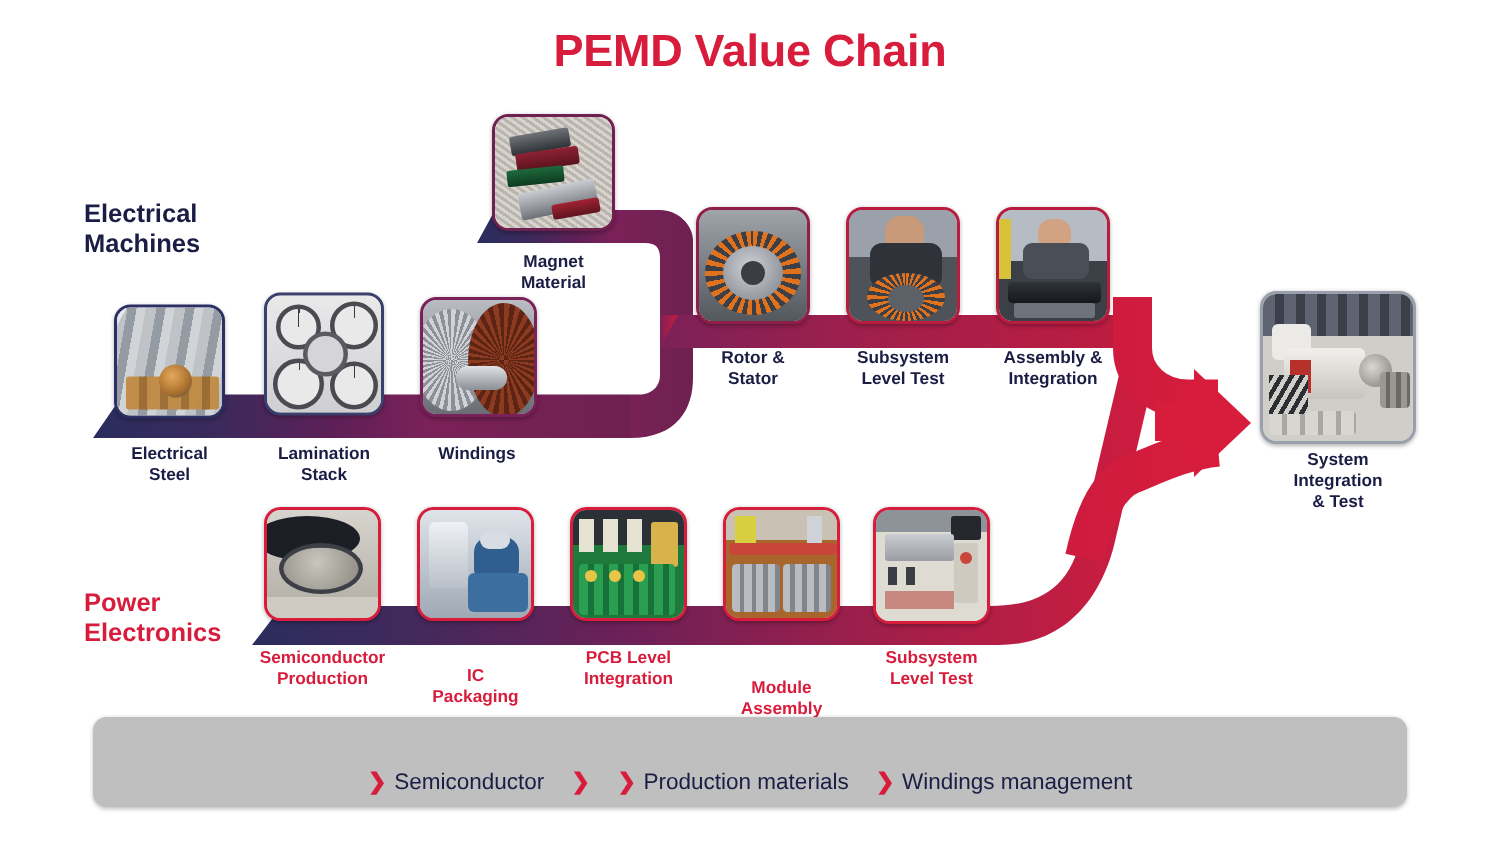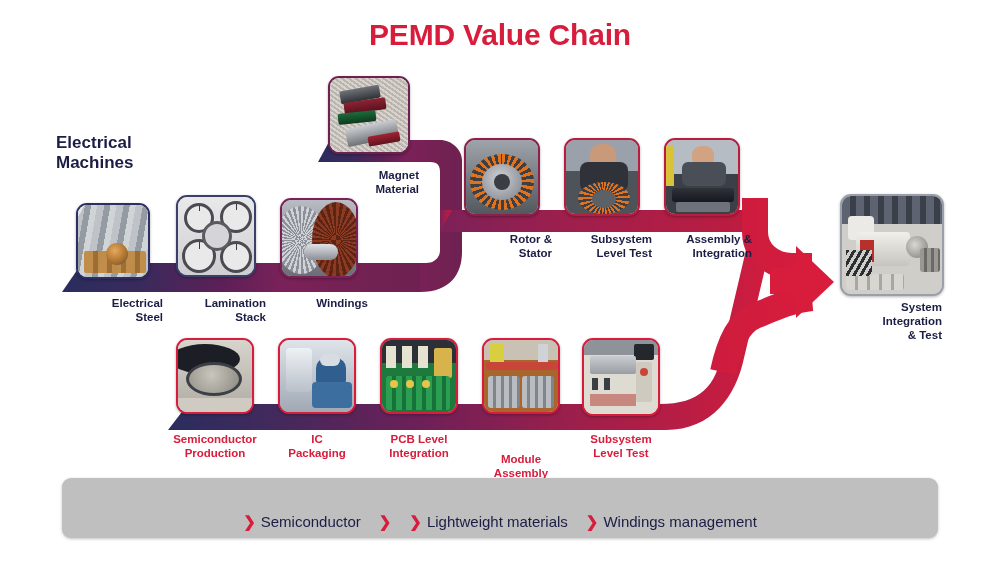--- a/index.html
+++ b/index.html
@@ -48,21 +48,21 @@
   .b-red   { border: 2.5px solid #d81c3c; }
   .b-dark  { border: 2.5px solid #3a3f6b; }
   .b-gray  { border: 2.5px solid #9aa0ab; }
 
   
   .cap {
     position: absolute; text-align: center;
     font-size: 11.5px; font-weight: 700; line-height: 1.22;
     white-space: pre-line;
   }
-  .cap-navy { color: #1b1d44; text-align: right; }
+  .cap-navy { color: #1b1d44; }
   .cap-red  { color: #d81c3c; }
 
   
   .banner {
     position: absolute; left: 62px; top: 478px;
     width: 876px; height: 60px;
     background: #bfbfbf;
     border-radius: 9px;
     box-shadow: 0 1px 3px rgba(0,0,0,.25);
   }
@@ -157,20 +157,22 @@
 
     <path d="M 796,246 L 834,282 L 796,318 Z" fill="#d81c3c"></path>
     <rect x="770" y="268" width="40" height="26" fill="#d81c3c"></rect>
 
     <path d="M 700,404 C 730,398 742,382 748,352 L 768,258 L 748,254 L 728,348
              C 722,378 712,394 686,398 Z" fill="#cf1c3e" opacity="0"></path>
   </svg>
 
   <div class="sec-head sec-em">Electrical
 Machines</div>
+  <div class="sec-head sec-pe">Power
+Electronics</div>
 
   <div class="tile b-navy" style="left:76px; top:203px; width:74px; height:76px;">
     <div class="inner" style="
       background:
         linear-gradient(118deg, rgba(255,255,255,.30) 0 6%, rgba(0,0,0,.12) 6% 12%) ,
         repeating-linear-gradient(100deg,#d9dde2 0 7px,#a9b0b8 7px 13px,#eef1f4 13px 19px),
         linear-gradient(180deg,#c8ced5,#8d949c);
       "></div>
     <div style="position:absolute;left:6px;bottom:4px;width:62px;height:22px;
       background:repeating-linear-gradient(90deg,#c08a43 0 9px,#9c6a2e 9px 14px);opacity:.95;border-radius:2px;"></div>
@@ -287,21 +289,21 @@
       background: linear-gradient(180deg,#dfe4ea,#9fa8b4);"></div>
     <div style="position:absolute;left:6px;top:8px;width:26px;height:44px;border-radius:4px;
       background:linear-gradient(180deg,#eef1f5,#b9c0c9);"></div>
     <div style="position:absolute;right:8px;top:18px;width:30px;height:26px;border-radius:10px 10px 4px 4px;
       background:#2f5e8f;"></div>
     <div style="position:absolute;right:14px;top:14px;width:20px;height:12px;border-radius:8px;
       background:#d8dde3;"></div>
     <div style="position:absolute;right:2px;bottom:4px;width:40px;height:26px;border-radius:4px;
       background:#3c6fa0;"></div>
   </div>
-  <div class="cap cap-red" style="left:267px; top:432px; width:100px;">IC
+  <div class="cap cap-red" style="left:267px; top:444px; width:100px;">IC
 Packaging</div>
 
   <div class="tile b-red" style="left:380px; top:338px; width:78px; height:76px;">
     <div class="inner" style="
       background: linear-gradient(180deg,#2b2f36 0 32%,#1e7a3c 32% 100%);"></div>
     <div style="position:absolute;left:4px;top:6px;width:10px;height:22px;background:#e6e2d2;"></div>
     <div style="position:absolute;left:20px;top:6px;width:10px;height:22px;background:#e6e2d2;"></div>
     <div style="position:absolute;left:36px;top:6px;width:10px;height:22px;background:#e6e2d2;"></div>
     <div style="position:absolute;right:4px;top:8px;width:18px;height:30px;background:#d8b24a;border-radius:2px;"></div>
     <div style="position:absolute;left:4px;top:36px;width:64px;height:34px;border-radius:3px;
@@ -368,21 +370,21 @@
     <div class="banner-row">
       <div class="chip">
         <span class="chev">❯</span>
         <span>Semiconductor</span>
       </div>
       <div class="chip">
         <span class="chev">❯</span>
       </div>
       <div class="chip">
         <span class="chev">❯</span>
-        <span>Lightweight materials</span>
+        <span>Production materials</span>
       </div>
       <div class="chip">
         <span class="chev">❯</span>
         <span>Windings management</span>
       </div>
     </div>
   </div>
 
 </div>
 

